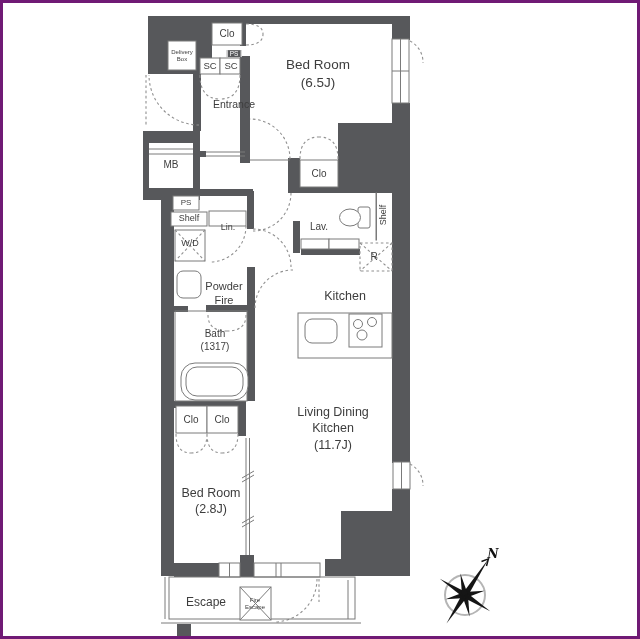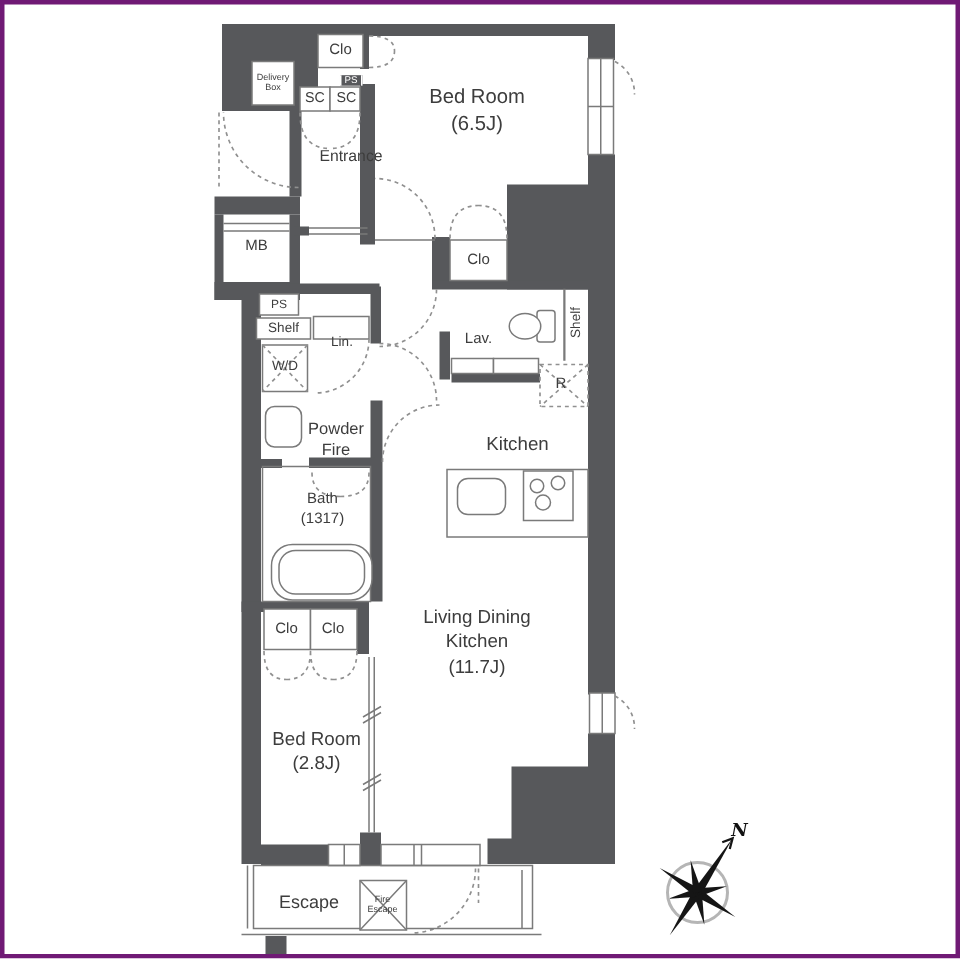--- a/index.html
+++ b/index.html
@@ -212,21 +212,21 @@
     <span class="blk">Fire</span>
   </div>
   <div class="lbl" style="left:212px;top:337px;font-size:10px;">
     <span class="blk">Bath</span>
     <span class="blk">(1317)</span>
   </div>
   <div class="lbl" style="left:316px;top:224px;font-size:10px;">Lav.</div>
   <div class="lbl vert" style="left:381px;top:212px;font-size:9px;">Shelf</div>
   <div class="lbl" style="left:371px;top:254px;font-size:10px;">R</div>
   <div class="lbl" style="left:342px;top:294px;font-size:12.5px;">Kitchen</div>
-  <div class="lbl" style="left:315px;top:425px;font-size:12.5px;line-height:1.3;">
+  <div class="lbl" style="left:330px;top:425px;font-size:12.5px;line-height:1.3;">
     <span class="blk">Living Dining</span>
     <span class="blk">Kitchen</span>
     <span class="blk">(11.7J)</span>
   </div>
   <div class="lbl" style="left:188px;top:417px;font-size:10px;">Clo</div>
   <div class="lbl" style="left:219px;top:417px;font-size:10px;">Clo</div>
   <div class="lbl" style="left:208px;top:498px;font-size:12.5px;line-height:1.3;">
     <span class="blk">Bed Room</span>
     <span class="blk">(2.8J)</span>
   </div>

